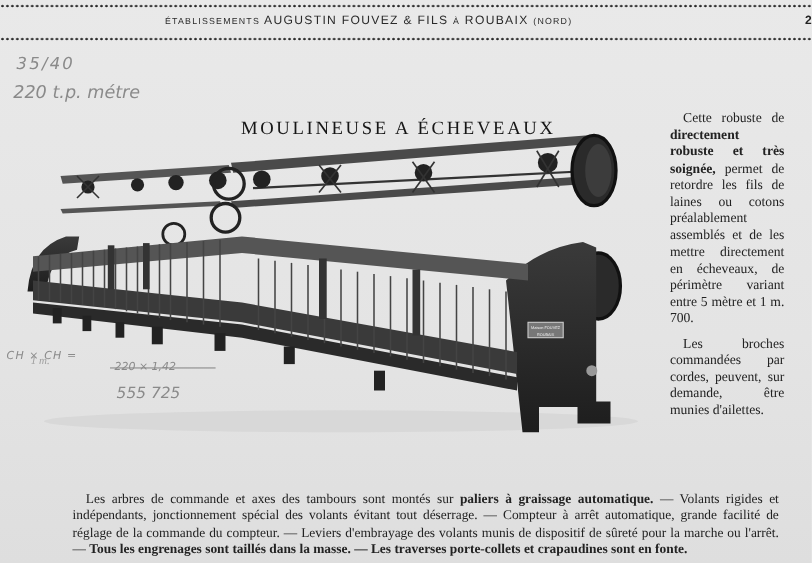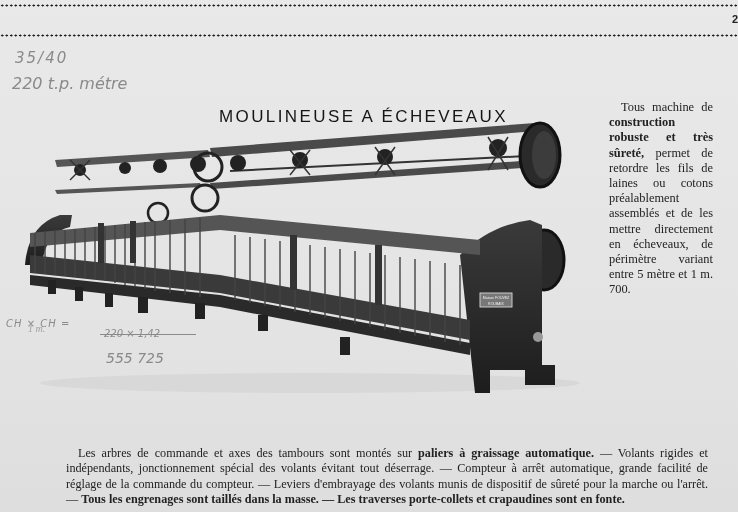--- a/index.html
+++ b/index.html
@@ -5,36 +5,43 @@
   html,body{margin:0;padding:0;}
   body{width:738px;height:512px;overflow:hidden;background:#ebebeb;position:relative;font-family:"Liberation Serif",serif;color:#1a1a1a;}
   .page{position:absolute;left:0;top:0;width:738px;height:512px;background:linear-gradient(180deg,#e9e9e9 0%,#e4e4e4 60%,#dedede 100%);}
   .dots{position:absolute;left:0;width:738px;height:3px;background-image:radial-gradient(circle,#1e1e1e 0.9px,transparent 1.2px);background-size:4.5px 3px;}
   .dots.top{top:4px;}
   .dots.bottom{top:34px;}
   .header{position:absolute;left:0;top:11px;width:738px;height:20px;}
   .header-text{position:absolute;left:150px;top:2px;font-family:"Liberation Sans",sans-serif;font-size:11px;letter-spacing:1.2px;color:#2a2a2a;white-space:nowrap;}
   .header-text .sc{font-size:8px;letter-spacing:1.1px;}
   .page-num{position:absolute;right:0;top:2px;font-family:"Liberation Sans",sans-serif;font-weight:bold;font-size:11px;color:#222;}
-  .title{position:absolute;left:219px;top:76px;font-family:Liberation Sans, sans-serif;font-size:17px;letter-spacing:2.4px;font-weight:normal;color:#161616;white-space:nowrap;margin-top:31px;}
+  .title{position:absolute;left:219px;top:76px;font-family:Liberation Serif, serif;font-size:17px;letter-spacing:2.4px;font-weight:normal;color:#161616;white-space:nowrap;margin-top:31px;}
   .hand{position:absolute;font-family:"DejaVu Sans",sans-serif;color:#8a8a8a;font-style:italic;white-space:nowrap;}
   .side{position:absolute;left:609px;top:100px;width:104px;font-size:12.4px;line-height:15.2px;text-align:justify;color:#222;}
   .side p{margin:0 0 7px 0;text-indent:12px;}
   .side b{font-weight:bold;}
   .bottom-text{position:absolute;left:62px;top:442px;width:650px;font-size:12.2px;line-height:15.3px;text-align:justify;color:#222;}
   .bottom-text p{margin:4px;text-indent:12px;}
   .machine{position:absolute;left:20px;top:115px;}
 </style>
 </head>
 <body>
 
 <div class="page">
 
   <div class="dots top"></div>
   <div class="header">
+    <div class="header-text">
+      <span class="sc" style="text-transform:uppercase;">Établissements</span>
+      <span>AUGUSTIN FOUVEZ &amp; FILS</span>
+      <span class="sc" style="text-transform:uppercase;">à</span>
+      <span>ROUBAIX</span>
+      <span class="sc">(NORD)</span>
+    </div>
     <div class="page-num">2</div>
   </div>
   <div class="dots bottom"></div>
 
   <div class="hand" style="left:15px;top:49px;font-size:15px;letter-spacing:2px;text-align:right;">35/40</div>
   <div class="hand" style="left:12px;top:74px;font-size:16px;">220 t.p. métre</div>
 
   <h1 class="title">MOULINEUSE A ÉCHEVEAUX</h1>
 
   <svg class="machine" width="560" height="285" viewBox="0 0 560 285">
@@ -149,20 +156,21 @@
     </g>
   </svg>
 
   <div class="hand" style="left:6px;top:318px;font-size:10px;letter-spacing:1px;text-align:right;">CH × CH =</div>
   <div class="hand" style="left:28px;top:323px;font-size:10px;color:#a0a0a0;font-family:Liberation Serif, serif;">1 m.</div>
   <div class="hand" style="left:106px;top:314px;font-size:14px;margin-top:36px;">555 725</div>
   <div style="position:absolute;left:100px;top:334px;width:96px;height:1px;background:#8a8a8a;"></div>
   <div class="hand" style="left:104px;top:328px;font-size:10px;">220 × 1,42</div>
 
   <div class="side">
-    <p><span>Tous machine de </span><b>construction robuste et très sûreté,</b><span> permet de retordre les fils de laines ou cotons préalablement assemblés et de les mettre directement en écheveaux, de périmètre variant entre 5 mètre et 1 m. 700.</span></p>
+    <p><span>Cette robuste de </span><b>directement robuste et très soignée,</b><span> permet de retordre les fils de laines ou cotons préalablement assemblés et de les mettre directement en écheveaux, de périmètre variant entre 5 mètre et 1 m. 700.</span></p>
+    <p>Les broches commandées par cordes, peuvent, sur demande, être munies d'ailettes.</p>
   </div>
 
   <div class="bottom-text">
     <p><span>Les arbres de commande et axes des tambours sont montés sur </span><b>paliers à graissage automatique.</b><span> — Volants rigides et indépendants, jonctionnement spécial des volants évitant tout déserrage. — Compteur à arrêt automatique, grande facilité de réglage de la commande du compteur. — Leviers d'embrayage des volants munis de dispositif de sûreté pour la marche ou l'arrêt. — </span><b>Tous les engrenages sont taillés dans la masse. — Les traverses porte-collets et crapaudines sont en fonte.</b></p>
   </div>
 
 </div>
 
 </body></html>

